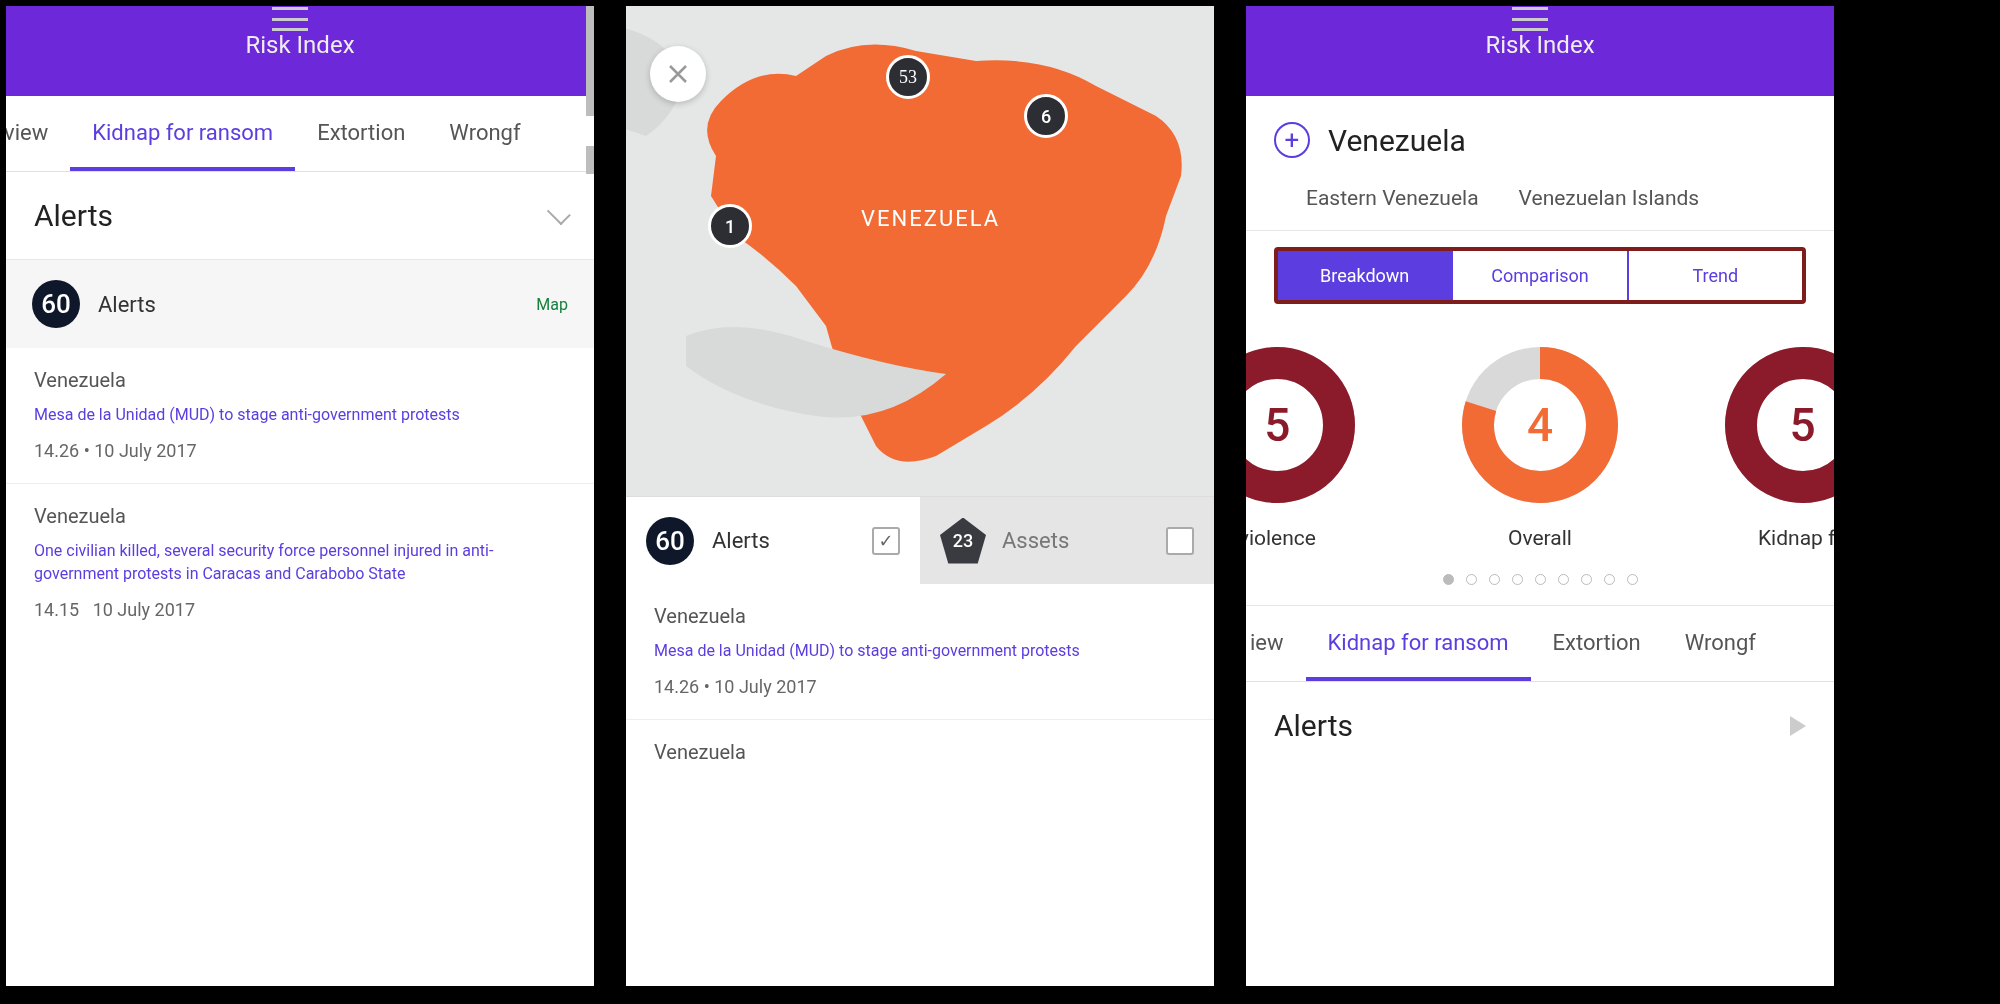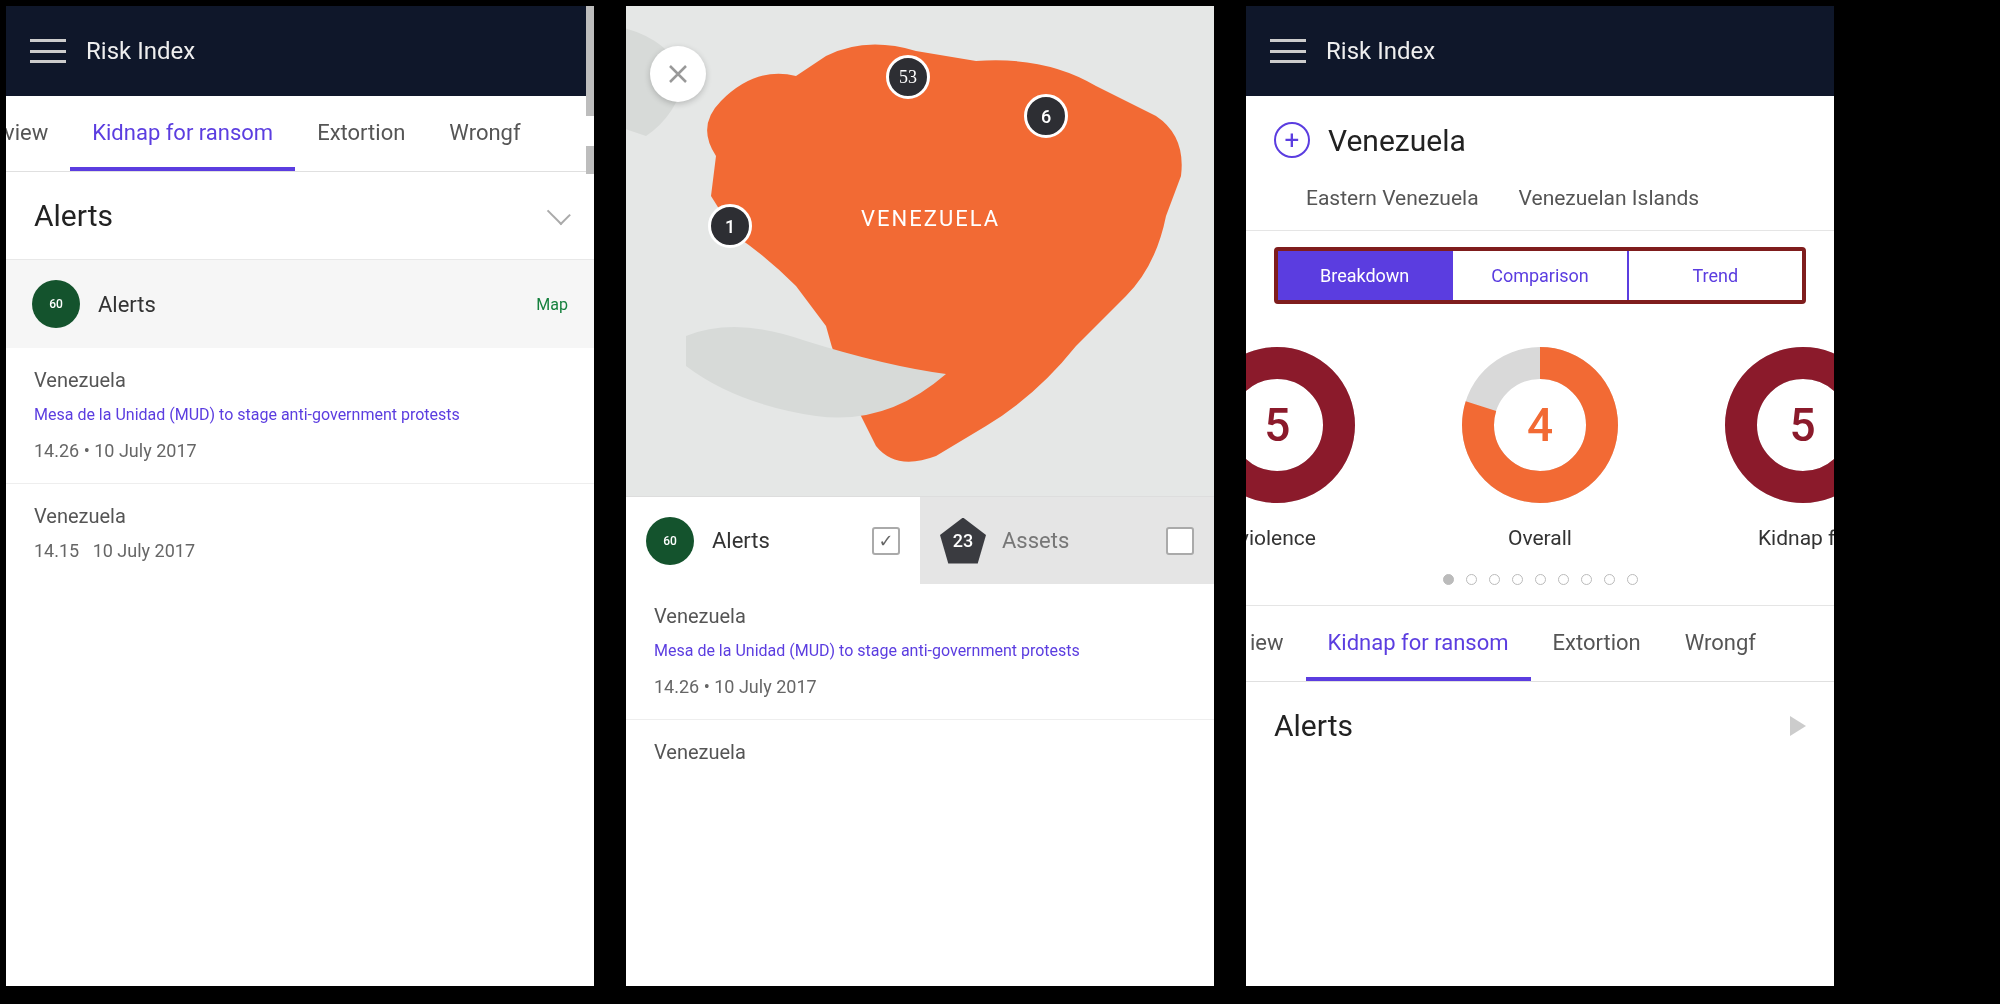--- a/index.html
+++ b/index.html
@@ -17,26 +17,27 @@
   }
   .phone {
     background: #fff;
     border: 6px solid #000;
     width: 600px;
     height: 992px;
     position: relative;
     overflow: hidden;
   }
   .header {
-    background: #0f172a;
+    background: #6d28d9;
     color: #fff;
     height: 90px;
     display: flex;
     align-items: center;
     padding: 1px 24px;
+    flex-direction: column;
   }
   .hamburger {
     width: 36px;
     height: 24px;
     display: flex;
     flex-direction: column;
     justify-content: space-between;
     margin-right: 20px;
     cursor: pointer;
   }
@@ -92,26 +93,26 @@
     background: #f6f6f6;
     display: flex;
     align-items: center;
     padding: 20px 26px;
     border-top: 1px solid #e8e8e8;
   }
   .count-circle {
     width: 48px;
     height: 48px;
     border-radius: 50%;
-    background: #14532d;
+    background: #0f172a;
     color: #fff;
     display: flex;
     align-items: center;
     justify-content: center;
-    font-size: 12px;
+    font-size: 26px;
     font-weight: 500;
     margin-right: 18px;
     flex-shrink: 0;
   }
   .alerts-label {
     font-size: 22px;
     color: #333;
     flex: 1;
   }
   .map-link {
@@ -343,20 +344,21 @@
   </div>
   <div class="alert-item">
     <div class="alert-country">Venezuela</div>
     <div class="alert-title">Mesa de la Unidad (MUD) to stage anti-government protests</div>
     <div class="alert-meta">
       <span>14.26</span><span class="dot"></span><span>10 July 2017</span>
     </div>
   </div>
   <div class="alert-item" style="border-bottom:none;">
     <div class="alert-country">Venezuela</div>
+    <div class="alert-title">One civilian killed, several security force personnel injured in anti-government protests in Caracas and Carabobo State</div>
     <div class="alert-meta">
       <span>14.15</span>&nbsp;&nbsp;&nbsp;<span>10 July 2017</span>
     </div>
   </div>
 </div>
 
 <div class="phone" style="position:relative;">
   <div class="scroll-hint a" style="right:-18px;"></div>
   <div class="scroll-hint b" style="right:-18px;"></div>
   <div class="map-area">

